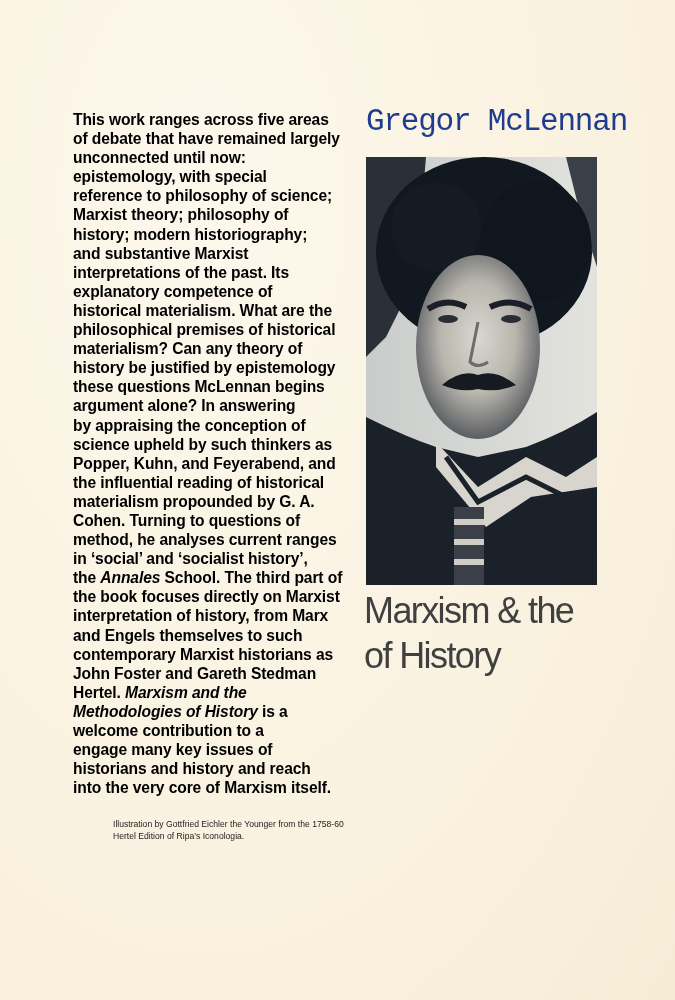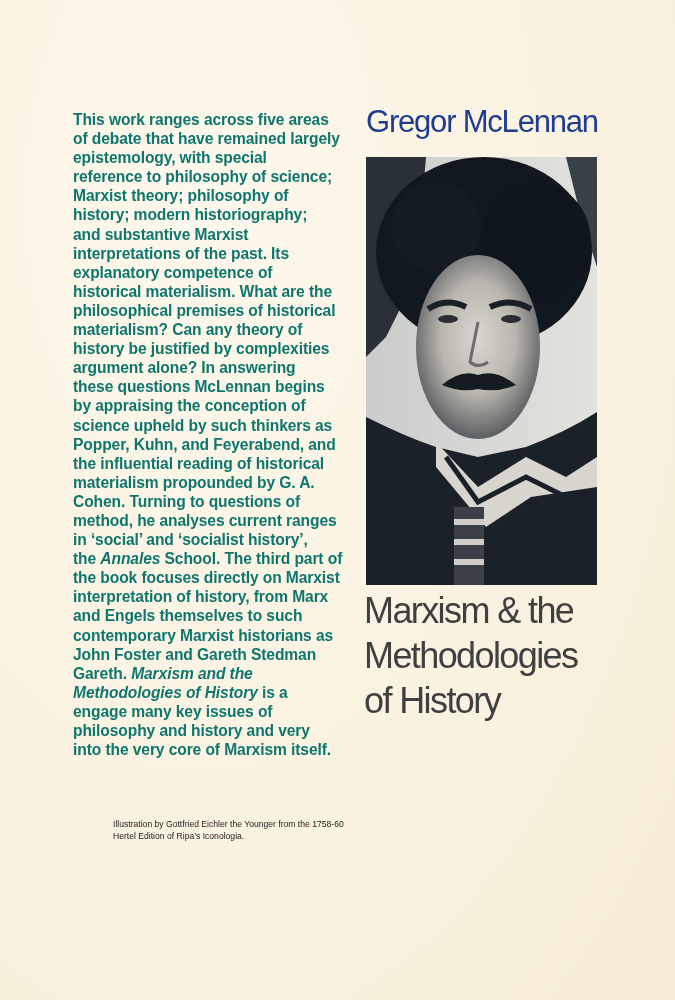--- a/index.html
+++ b/index.html
@@ -4,85 +4,87 @@
   <style>
     html, body { margin: 0; padding: 0; }
     body {
       width: 675px; height: 1000px; position: relative; overflow: hidden;
       background: #fbf4e4;
       background-image: radial-gradient(ellipse at 30% 20%, #fdf8ec 0%, #faf2e0 60%, #f6ecd6 100%);
     }
     .blurb {
       position: absolute; left: 73px; top: 110px; width: 290px;
       font-family: "Liberation Sans", sans-serif; font-weight: bold;
-      font-size: 15.6px; line-height: 19.1px; color: #0f766e;
+      font-size: 15.6px; line-height: 19.1px; color: #000000;
       letter-spacing: -0.1px;
     }
     .blurb .ln { display: block; white-space: nowrap; }
     .blurb em { font-style: italic; }
     .credit {
       position: absolute; left: 73px; top: 819px; width: 300px;
       font-family: "Liberation Sans", sans-serif; font-size: 8.6px;
       line-height: 11.5px; color: #222;
     }
     .credit .ln { display: block; white-space: nowrap; padding-left: 40px; }
     .author {
       position: absolute; left: 366px; top: 104px; width: 240px;
-      font-family: Liberation Sans, sans-serif; font-size: 31px; line-height: 36px;
+      font-family: Liberation Mono, monospace; font-size: 31px; line-height: 36px;
       color: #1f3c8f; letter-spacing: -1.2px; white-space: nowrap;
     }
     .photo {
       position: absolute; left: 366px; top: 157px; width: 231px; height: 428px;
       overflow: hidden; background: #0f1620;
     }
     .photo svg { display: block; width: 100%; height: 100%; }
     .title {
       position: absolute; left: 364px; top: 588px; width: 250px;
       font-family: Liberation Sans, sans-serif; font-size: 36px; line-height: 45px;
       color: #404040; letter-spacing: -1.6px;
     }
     .title .ln { display: block; white-space: nowrap; }
   </style>
 </head>
 <body>
 
 <div class="blurb" id="blurb">
     <span class="ln">This work ranges across five areas</span>
     <span class="ln">of debate that have remained largely</span>
+    <span class="ln">unconnected until now:</span>
     <span class="ln">epistemology, with special</span>
     <span class="ln">reference to philosophy of science;</span>
     <span class="ln">Marxist theory; philosophy of</span>
     <span class="ln">history; modern historiography;</span>
     <span class="ln">and substantive Marxist</span>
     <span class="ln">interpretations of the past. Its</span>
     <span class="ln">explanatory competence of</span>
     <span class="ln">historical materialism. What are the</span>
     <span class="ln">philosophical premises of historical</span>
     <span class="ln">materialism? Can any theory of</span>
-    <span class="ln">history be justified by complexities</span>
+    <span class="ln">history be justified by epistemology</span>
+    <span class="ln">these questions McLennan begins</span>
     <span class="ln">argument alone? In answering</span>
-    <span class="ln">these questions McLennan begins</span>
     <span class="ln">by appraising the conception of</span>
     <span class="ln">science upheld by such thinkers as</span>
     <span class="ln">Popper, Kuhn, and Feyerabend, and</span>
     <span class="ln">the influential reading of historical</span>
     <span class="ln">materialism propounded by G. A.</span>
     <span class="ln">Cohen. Turning to questions of</span>
     <span class="ln">method, he analyses current ranges</span>
     <span class="ln">in ‘social’ and ‘socialist history’,</span>
     <span class="ln"><span>the </span><em>Annales</em><span> School. The third part of</span></span>
     <span class="ln">the book focuses directly on Marxist</span>
     <span class="ln">interpretation of history, from Marx</span>
     <span class="ln">and Engels themselves to such</span>
     <span class="ln">contemporary Marxist historians as</span>
     <span class="ln">John Foster and Gareth Stedman</span>
-    <span class="ln"><span>Gareth. </span><em>Marxism and the</em><span></span></span>
+    <span class="ln"><span>Hertel. </span><em>Marxism and the</em><span></span></span>
     <span class="ln"><span></span><em>Methodologies of History</em><span> is a</span></span>
+    <span class="ln">welcome contribution to a</span>
     <span class="ln">engage many key issues of</span>
-    <span class="ln">philosophy and history and very</span>
+    <span class="ln">historians and history and reach</span>
     <span class="ln">into the very core of Marxism itself.</span>
   </div>
 
 <div class="credit">
   <span class="ln">Illustration by Gottfried Eichler the Younger from the 1758-60</span>
   <span class="ln">Hertel Edition of Ripa’s Iconologia.</span>
 </div>
 
 <div class="author">Gregor McLennan</div>
 
@@ -124,15 +126,14 @@
     <path d="M80,300 L112,345 L160,320 L200,340" stroke="#1a2129" stroke-width="5" fill="none"></path>
     <rect x="88" y="350" width="30" height="78" fill="#3b4048"></rect>
     <rect x="88" y="362" width="30" height="6" fill="#cfcdc6"></rect>
     <rect x="88" y="382" width="30" height="6" fill="#cfcdc6"></rect>
     <rect x="88" y="402" width="30" height="6" fill="#cfcdc6"></rect>
   </svg>
 </div>
 
 <div class="title">
   <span class="ln">Marxism &amp; the</span>
-  <span class="ln">Methodologies</span>
   <span class="ln">of History</span>
 </div>
 
 </body></html>

